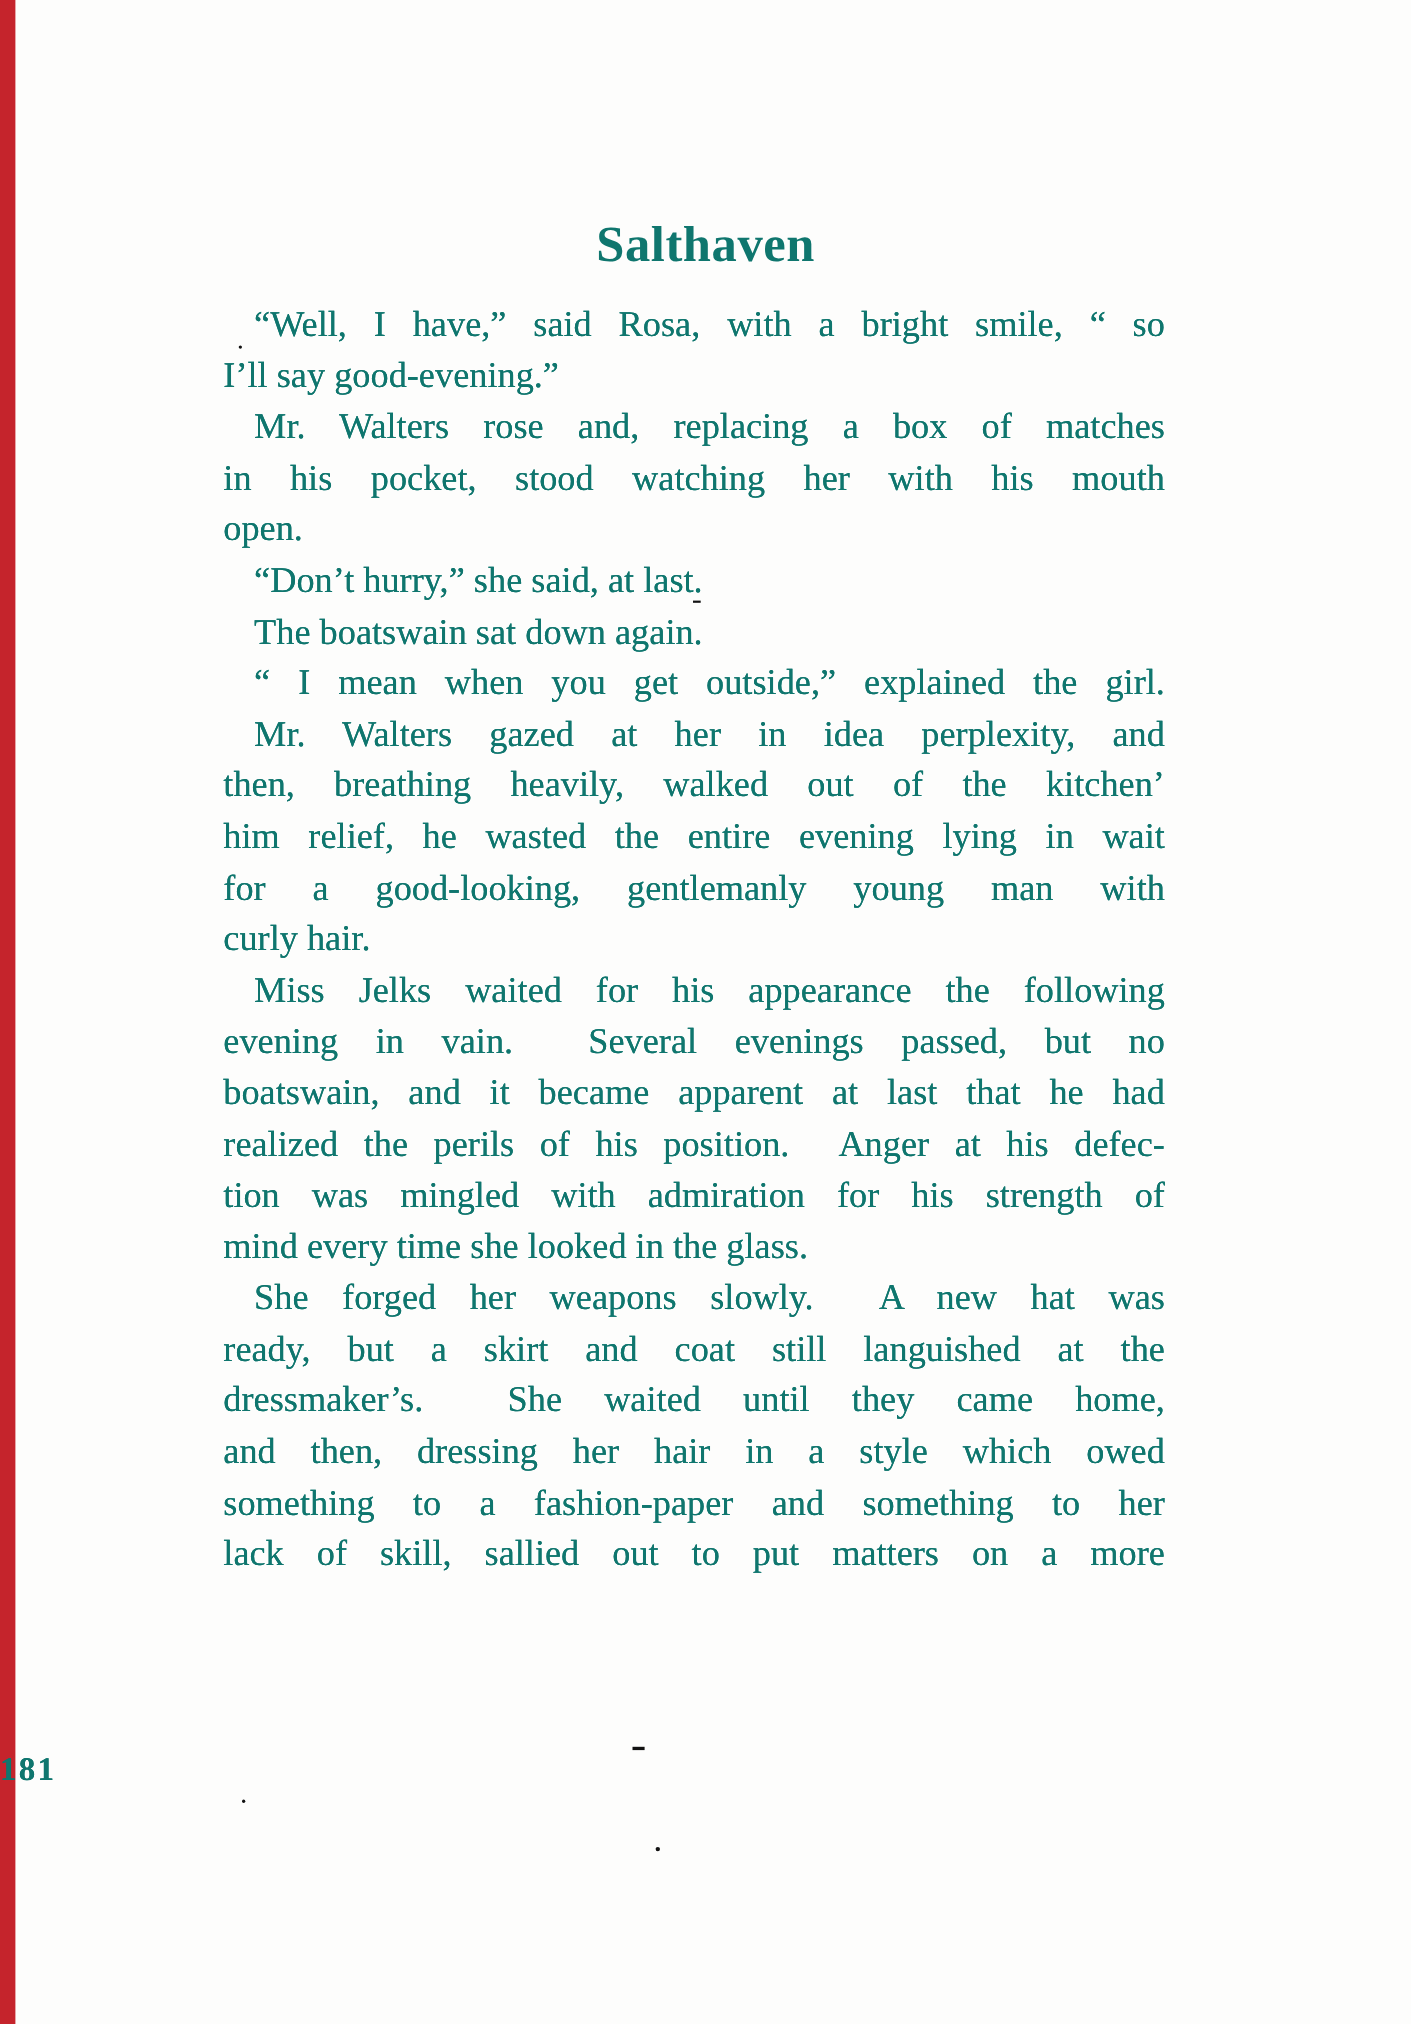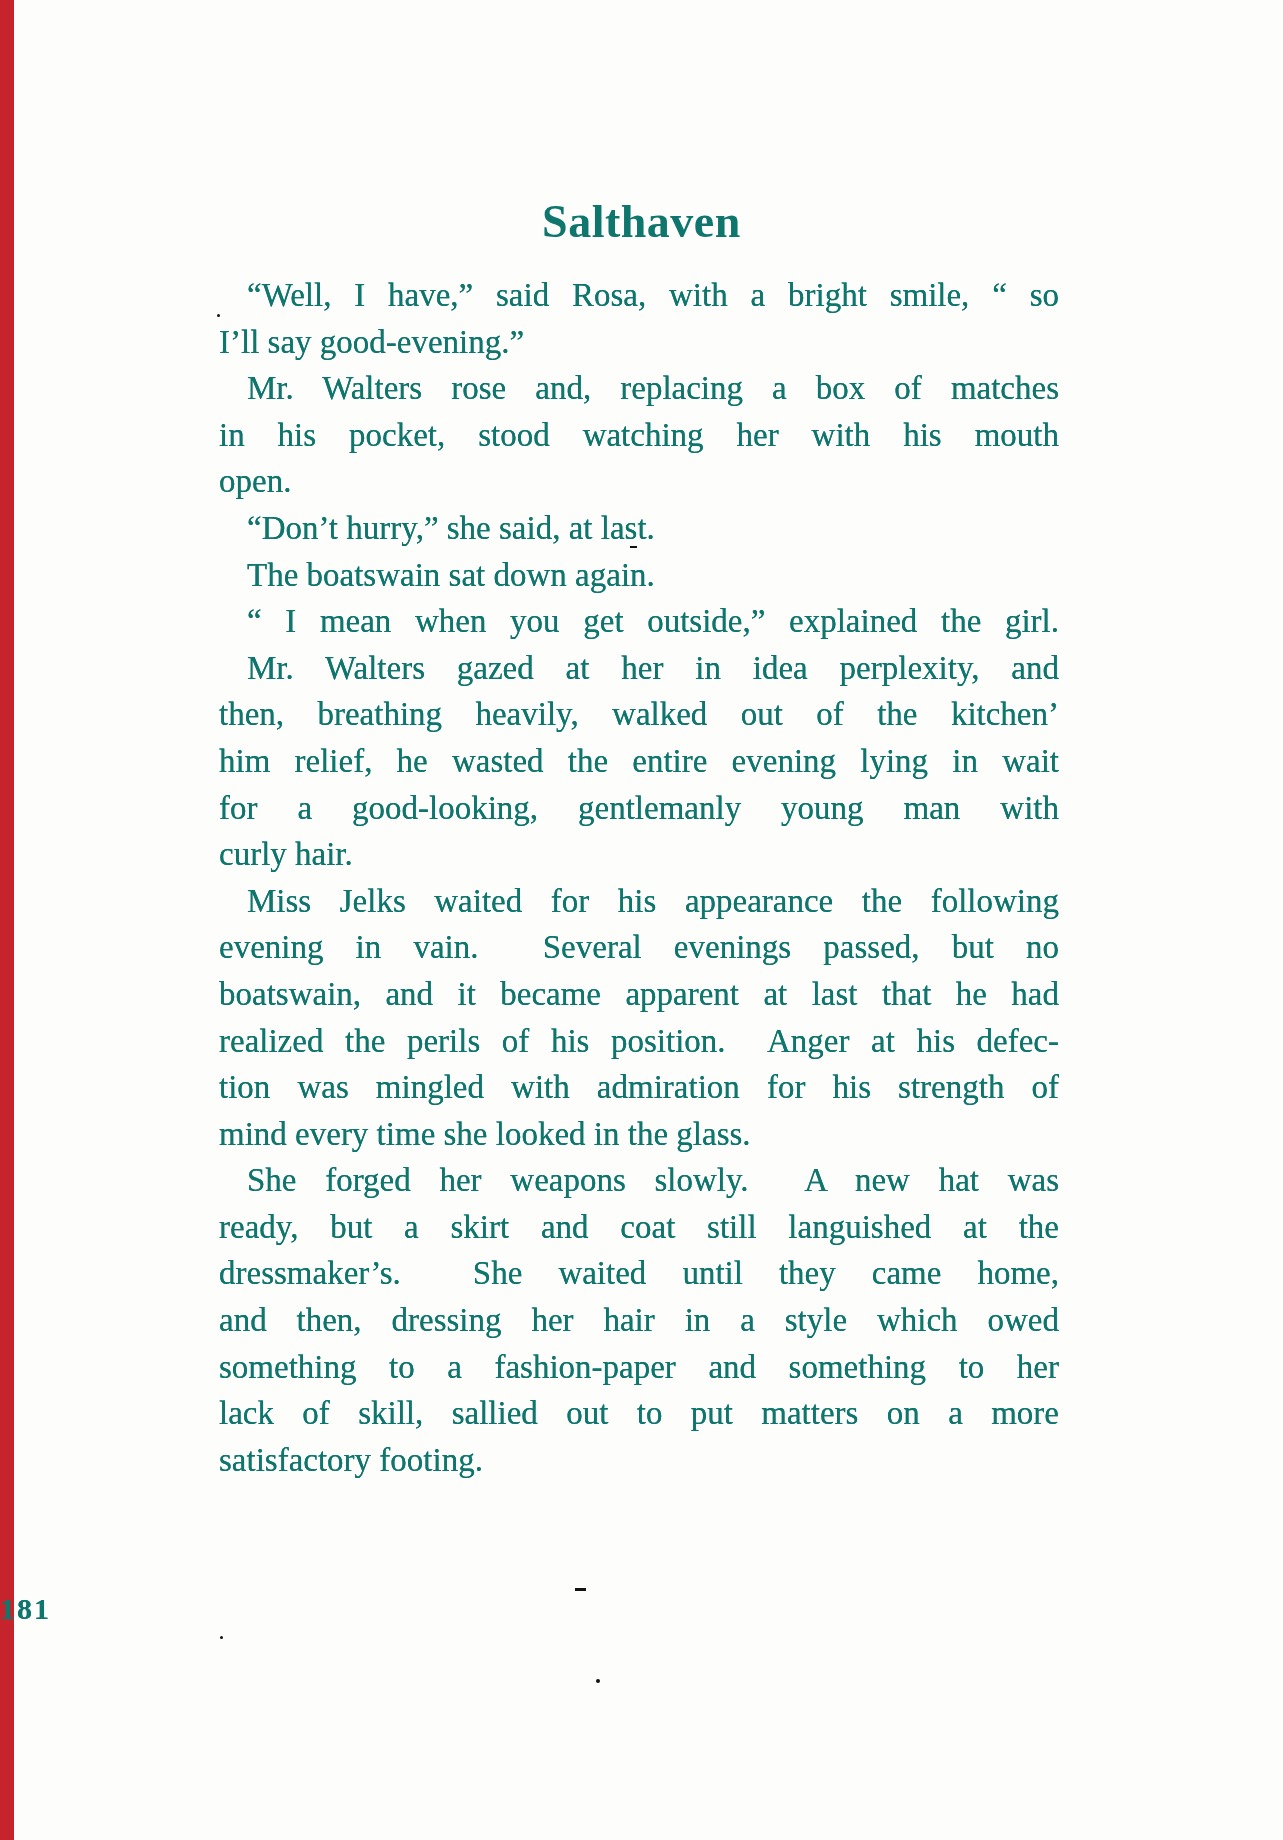--- a/index.html
+++ b/index.html
@@ -18,21 +18,20 @@
   }
   .text-block{
     position:absolute;left:203px;top:272px;width:856px;
     font-size:33px;line-height:46.6px;font-weight:500;
   }
   .line{
     text-align:justify;
     text-align-last:justify;
     white-space:pre-wrap;
     text-shadow:0 0 0.4px currentColor;
-    margin-left:16px;
   }
   .line.indent{padding-left:28px;}
   .line.end{text-align-last:left;}
   .page-number{
     position:absolute;left:0;top:1594px;width:100%;
     text-align:left;font-size:30px;line-height:1;
     letter-spacing:2px;font-weight:bold;
     text-shadow:0 0 0.4px currentColor;
   }
   .artifact{position:absolute;}
@@ -63,21 +62,20 @@
       <div class="line">boatswain, and it became apparent at last that he had</div>
       <div class="line">realized the perils of his position.  Anger at his defec-</div>
       <div class="line">tion was mingled with admiration for his strength of</div>
       <div class="line end">mind every time she looked in the glass.</div>
       <div class="line indent">She forged her weapons slowly.  A new hat was</div>
       <div class="line">ready, but a skirt and coat still languished at the</div>
       <div class="line">dressmaker’s.  She waited until they came home,</div>
       <div class="line">and then, dressing her hair in a style which owed</div>
       <div class="line">something to a fashion-paper and something to her</div>
       <div class="line">lack of skill, sallied out to put matters on a more</div>
-      <div class="line end">satisfactory footing.</div>
     </div>
   <div class="page-number">181</div>
   <div id="artifacts">
       <div class="artifact dash" style="left: 575px; top: 1588px; width: 11px; height: 3px; background: rgb(18, 18, 18);"></div>
       <div class="artifact dot" style="left: 596px; top: 1679px; width: 4px; height: 4px; background: rgb(18, 18, 18);"></div>
       <div class="artifact dot" style="left: 220px; top: 1636px; width: 3px; height: 3px; background: rgb(18, 18, 18);"></div>
       <div class="artifact dash" style="left: 630px; top: 546px; width: 7px; height: 2px; background: rgb(18, 18, 18);"></div>
       <div class="artifact dot" style="left: 217px; top: 314px; width: 3px; height: 3px; background: rgb(18, 18, 18);"></div>
     </div>
 </div>

